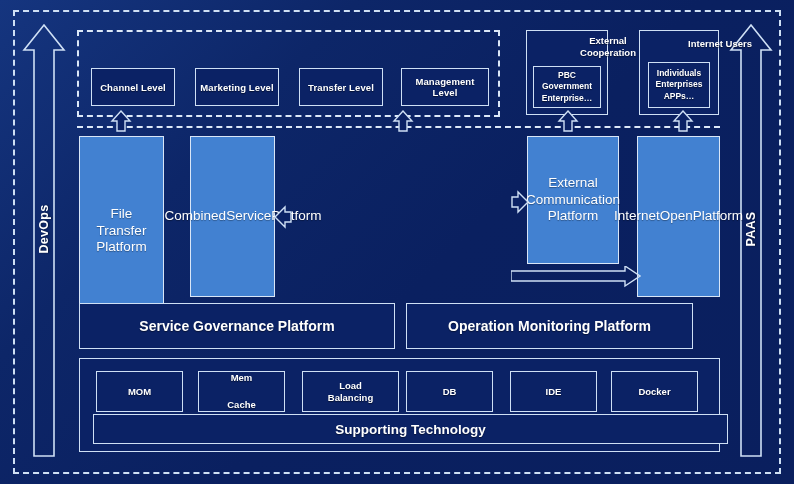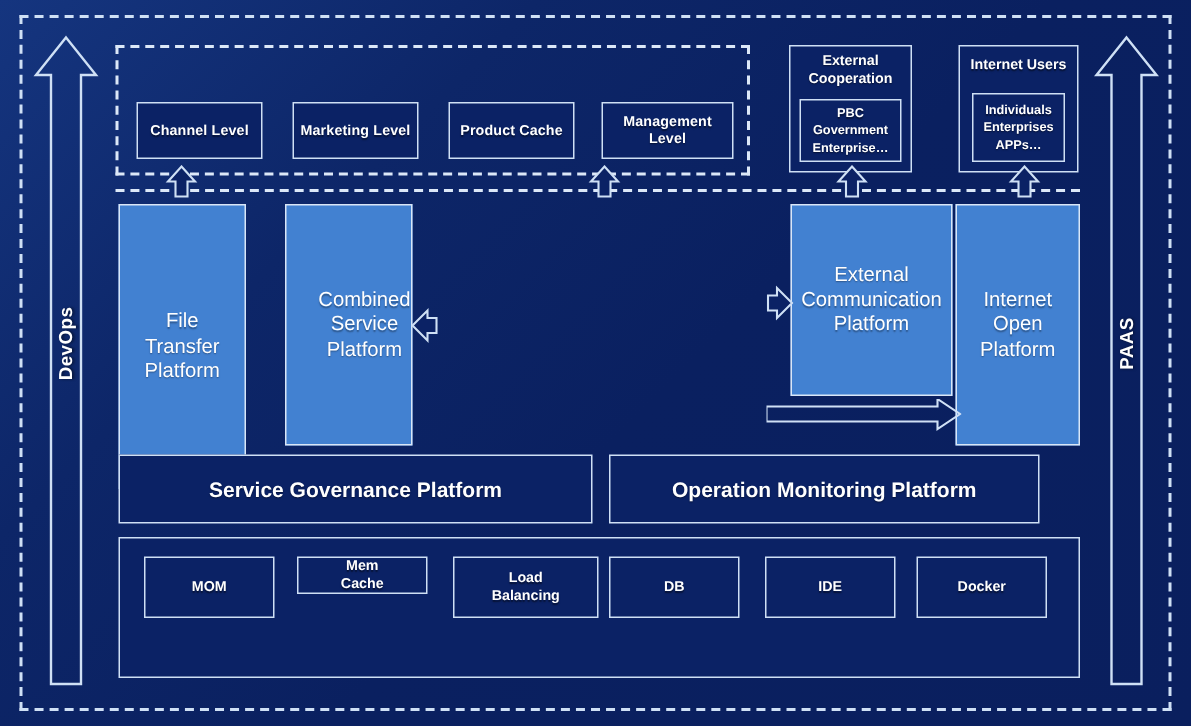--- a/index.html
+++ b/index.html
@@ -47,20 +47,21 @@
     text-shadow:0 1px 1px rgba(0,0,0,.45);
   }
   .tech{
     font-size:9.5px;font-weight:bold;line-height:1.25;
     text-shadow:0 1px 1px rgba(0,0,0,.5);
   }
   .small-head{
     position:absolute;left:0;right:0;text-align:center;
     font-size:9.5px;font-weight:bold;color:#ffffff;line-height:1.25;
     text-shadow:0 1px 1px rgba(0,0,0,.5);
+    padding-left:41px;
   }
   .grp{position:absolute;box-sizing:border-box;border:1.5px solid #cfe0f5;background:#0b2265;}
   .subbox{
     position:absolute;box-sizing:border-box;border:1.5px solid #cfe0f5;background:#0b2265;
     display:flex;align-items:center;justify-content:center;text-align:center;
     color:#ffffff;font-size:8.5px;font-weight:bold;line-height:1.3;
     text-shadow:0 1px 1px rgba(0,0,0,.5);
   }
   
   .vbig{position:absolute;}
@@ -105,21 +106,21 @@
 
   <div class="dashed-inner" style="left:77px;top:30px;width:423px;height:87px;"></div>
 
   <div class="box solid-light lvl" style="left:91px;top:68px;width:84px;height:38px;">
     <span>Channel Level</span>
   </div>
   <div class="box solid-light lvl" style="left:195px;top:68px;width:84px;height:38px;">
     <span>Marketing Level</span>
   </div>
   <div class="box solid-light lvl" style="left:299px;top:68px;width:84px;height:38px;">
-    <span>Product Cache</span>
+    <span>Transfer Level</span>
   </div>
   <div class="box solid-light lvl" style="left:401px;top:68px;width:88px;height:38px;">
     <span>Management Level</span>
   </div>
 
   <div class="grp" style="left:526px;top:30px;width:82px;height:85px;"></div>
   <div class="small-head" style="left:526px;top:35px;width:82px;">
     <span>External Cooperation</span>
   </div>
   <div class="subbox" style="left:533px;top:66px;width:68px;height:42px;">
@@ -156,34 +157,34 @@
       <polygon points="11,1 20,11 15,11 15,21 7,21 7,11 2,11" fill="#0b2265" stroke="#cfe0f5" stroke-width="1.4"></polygon>
     </svg>
   </div>
 
   <div class="box platform" style="left:79px;top:136px;width:85px;height:190px;flex-direction:column;">
     <span>File</span>
     <span>Transfer</span>
     <span>Platform</span>
   </div>
 
-  <div class="box platform" style="left:190px;top:136px;width:85px;height:161px;flex-direction:column;padding-left:21px;">
+  <div class="box platform" style="left:190px;top:136px;width:85px;height:161px;padding-left:21px;">
     <span>Combined</span>
     <span>Service</span>
     <span>Platform</span>
   </div>
 
 
-  <div class="box platform" style="left:527px;top:136px;width:108px;height:128px;flex-direction:column;">
+  <div class="box platform" style="left:527px;top:136px;width:92px;height:128px;flex-direction:column;">
     <span>External</span>
     <span>Communication</span>
     <span>Platform</span>
   </div>
 
-  <div class="box platform" style="left:637px;top:136px;width:83px;height:161px;flex-direction:column;">
+  <div class="box platform" style="left:637px;top:136px;width:83px;height:161px;">
     <span>Internet</span>
     <span>Open</span>
     <span>Platform</span>
   </div>
 
   <div class="h-arrow" style="left:274px;top:205px;width:18px;height:24px;">
     <svg width="18" height="24" viewBox="0 0 18 24">
       <polygon points="1,12 11,2 11,7 17,7 17,17 11,17 11,22" fill="#0b2265" stroke="#cfe0f5" stroke-width="1.4"></polygon>
     </svg>
   </div>
@@ -205,32 +206,35 @@
   </div>
   <div class="box solid-light gov-bar" style="left:406px;top:303px;width:287px;height:46px;">
     <span>Operation Monitoring Platform</span>
   </div>
 
   <div class="grp" style="left:79px;top:358px;width:641px;height:94px;"></div>
 
   <div class="box solid-light tech" style="left:96px;top:371px;width:87px;height:41px;">
     <span>MOM</span>
   </div>
-  <div class="box solid-light tech" style="left:198px;top:371px;width:87px;height:25px;flex-direction:column;">
+  <div class="box solid-light tech" style="left:198px;top:371px;width:87px;height:41px;flex-direction:column;justify-content:space-between;">
     <span>Mem</span>
     <span>Cache</span>
   </div>
   <div class="box solid-light tech" style="left:302px;top:371px;width:97px;height:41px;flex-direction:column;">
     <span>Load</span>
     <span>Balancing</span>
   </div>
   <div class="box solid-light tech" style="left:406px;top:371px;width:87px;height:41px;text-align:center;">
     <span>DB</span>
   </div>
   <div class="box solid-light tech" style="left:510px;top:371px;width:87px;height:41px;">
     <span>IDE</span>
   </div>
   <div class="box solid-light tech" style="left:611px;top:371px;width:87px;height:41px;">
     <span>Docker</span>
   </div>
 
+  <div class="supporting" style="left:93px;top:414px;width:635px;height:30px;">
+    <span>Supporting Technology</span>
+  </div>
 
 </div>
 
 </body></html>

